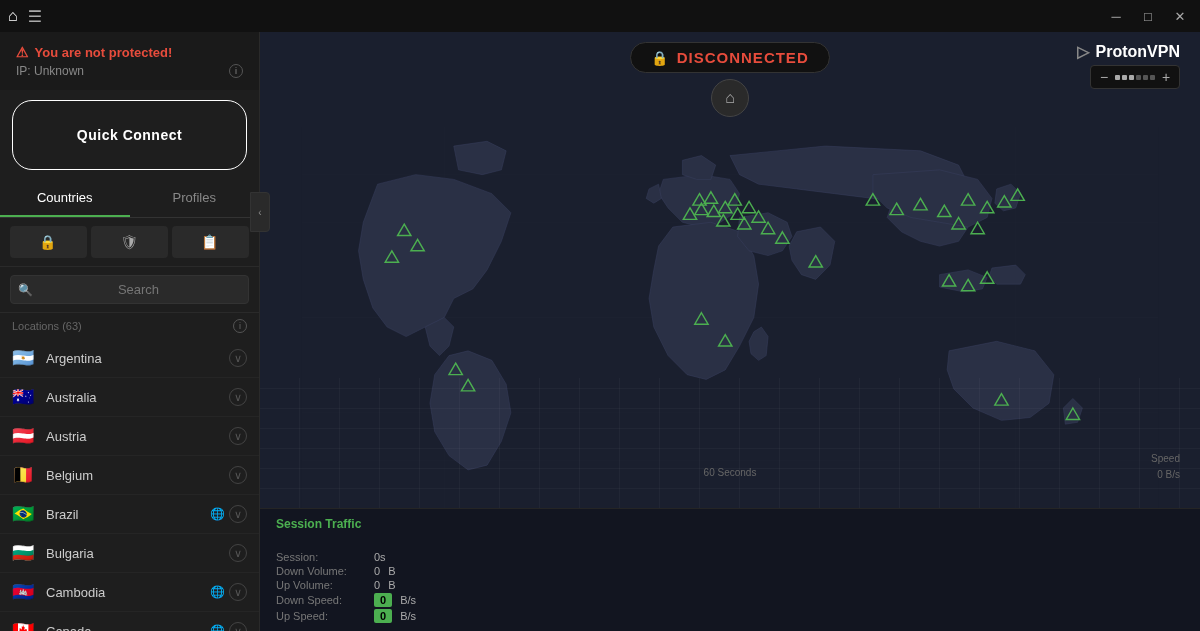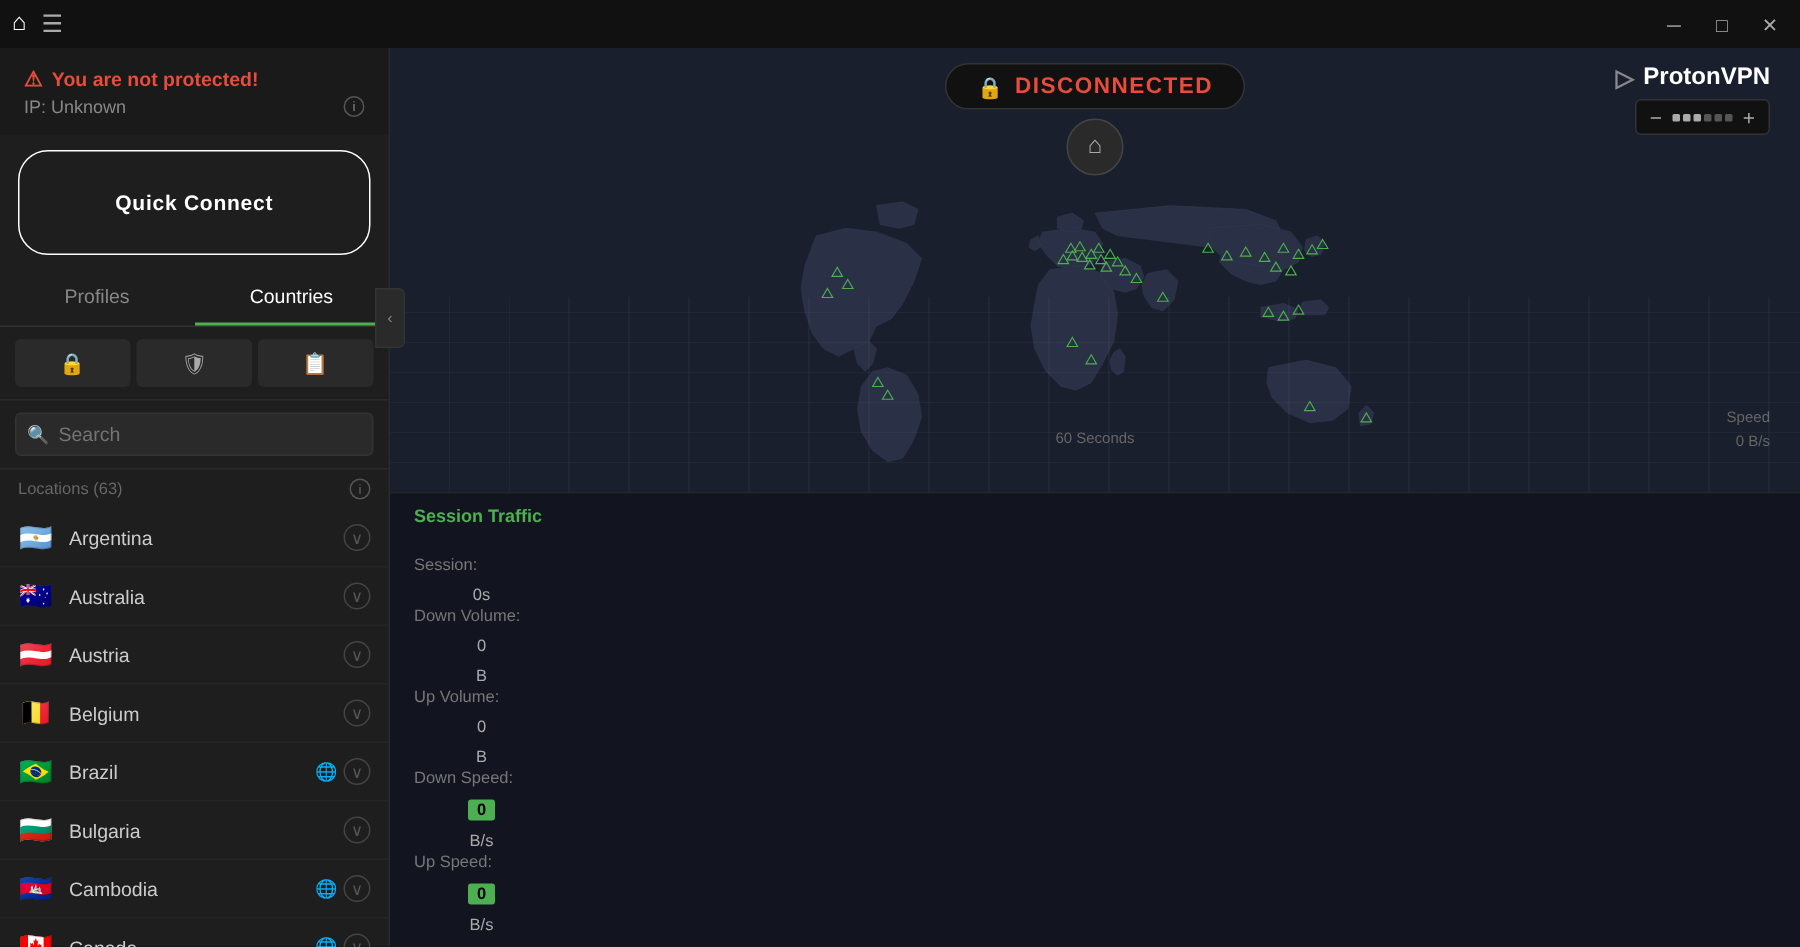--- a/index.html
+++ b/index.html
@@ -163,20 +163,21 @@
     }
     .search-input {
       width: 100%;
       background: #2a2a2a;
       border: 1px solid #333;
       border-radius: 4px;
       padding: 6px 10px 6px 28px;
       color: #ccc;
       font-size: 13px;
       outline: none;
+      text-align: center;
     }
     .search-wrapper {
       position: relative;
     }
     .search-icon-inner {
       position: absolute;
       left: 8px;
       top: 50%;
       transform: translateY(-50%);
       color: #666;
@@ -416,21 +417,20 @@
       font-size: 12px;
       font-weight: bold;
       margin-bottom: 18px;
     }
     .stat-row {
       display: flex;
       align-items: center;
       gap: 8px;
       font-size: 11px;
       color: #888;
-      flex-direction: column;
     }
     .stat-label {
       min-width: 90px;
       color: #777;
     }
     .stat-value {
       color: #aaa;
     }
     .stat-badge {
       background: #4CAF50;
@@ -508,22 +508,22 @@
       </div>
       <div class="ip-info">
         <span>IP: Unknown</span>
         <span class="info-icon">i</span>
       </div>
     </div>
 
     <button class="quick-connect-btn">Quick Connect</button>
 
     <div class="tabs">
+      <div class="tab active">Countries</div>
       <div class="tab">Profiles</div>
-      <div class="tab active">Countries</div>
     </div>
 
     <div class="filter-icons">
       <button class="filter-btn">
         <span>🔒</span>
       </button>
       <button class="filter-btn">
         <span>🛡</span>
       </button>
       <button class="filter-btn">

